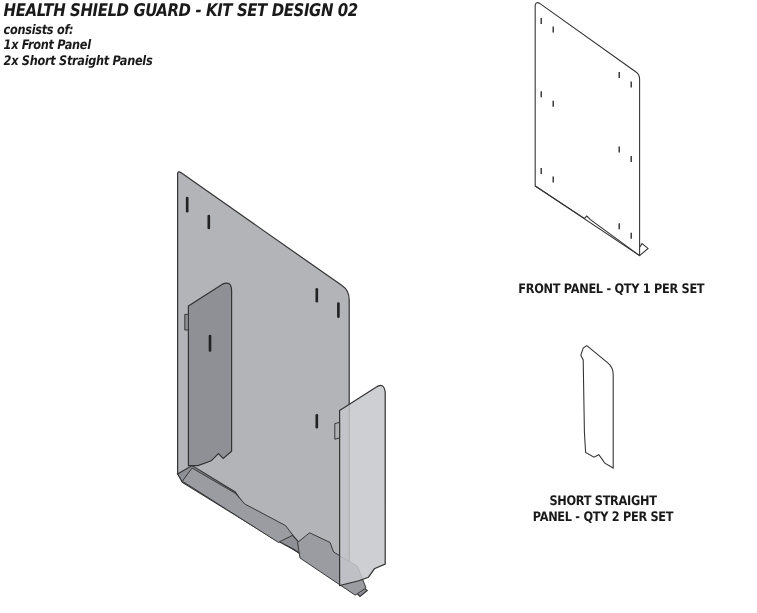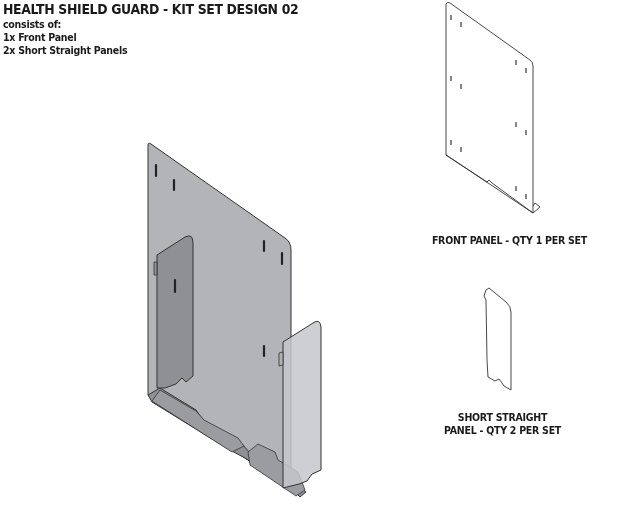--- a/index.html
+++ b/index.html
@@ -1,17 +1,17 @@
 <!DOCTYPE html>
 <html><head>
   <meta charset="utf-8">
   <style>
     html, body { margin: 0; padding: 0; background: #ffffff; }
     body { width: 631px; height: 511px; position: relative; overflow: hidden; font-family: "DejaVu Sans", sans-serif; color: #1a1a1a; }
-    .header { position: absolute; left: 3px; top: 1px; }
+    .header { position: absolute; left: 3px; top: 1px; font-style: italic; }
     .title { font-size: 14.5px; font-weight: bold; letter-spacing: -0.4px; line-height: 17px; transform: scaleX(0.86); transform-origin: left; white-space: nowrap; }
     .sub { font-size: 11px; font-weight: bold; line-height: 13px; letter-spacing: -0.3px; transform: scaleX(0.86); transform-origin: left; white-space: nowrap; }
     .caption { position: absolute; font-size: 11px; font-weight: bold; text-align: center; letter-spacing: -0.3px; line-height: 13px; white-space: nowrap; }
     .cap1 { left: 420px; top: 234px; width: 170px; transform: scaleX(0.86); }
     .cap2 { left: 430px; top: 411px; width: 145px; transform: scaleX(0.86); }
     svg { position: absolute; left: 0; top: 0; }
   </style>
 </head>
 <body>
 

